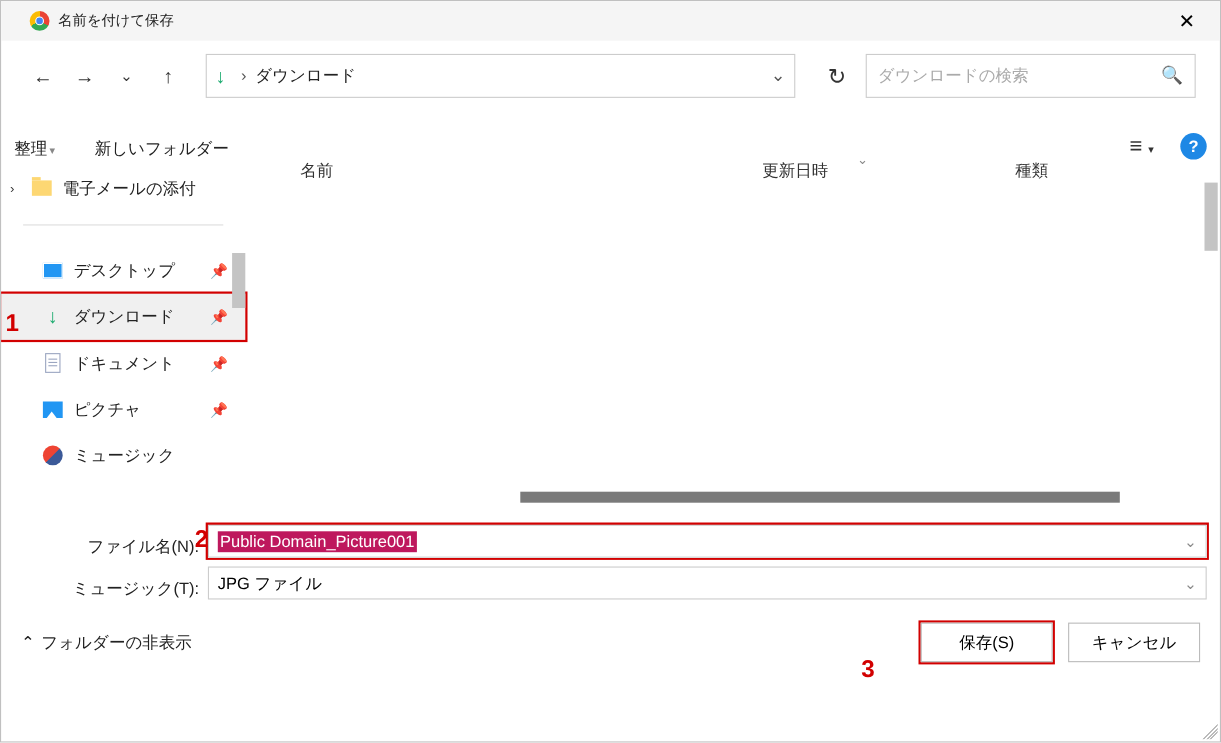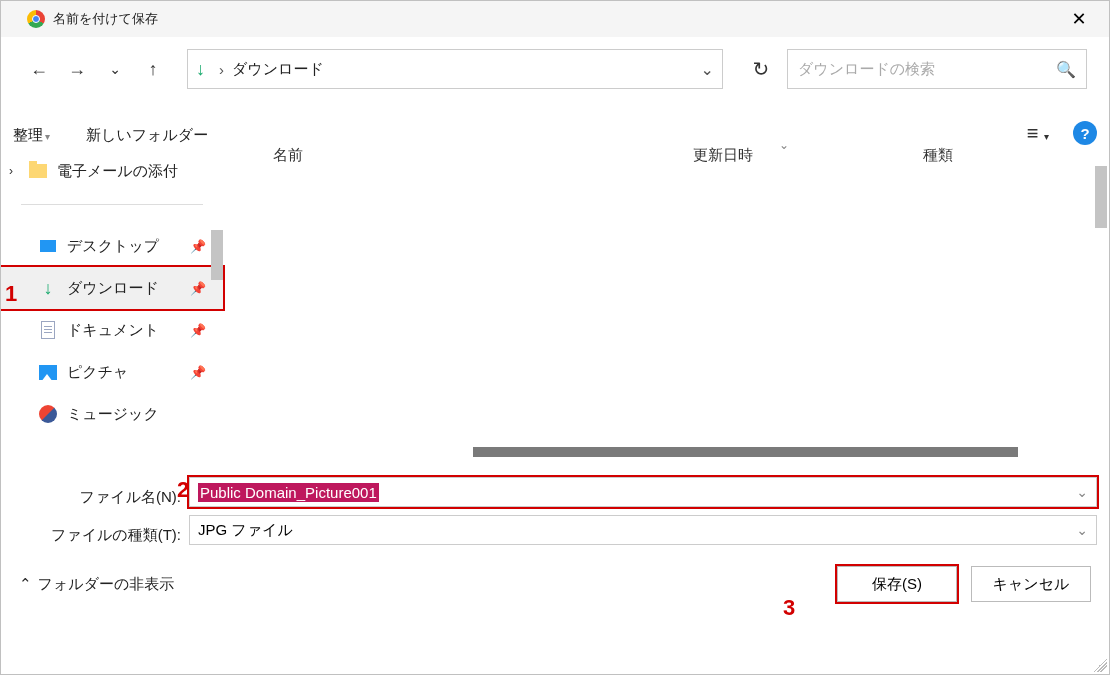--- a/index.html
+++ b/index.html
@@ -173,21 +173,21 @@
 
 <div class="filerow">
   <div class="fr">
     <div class="fr-label">ファイル名(N):</div>
     <div class="fr-control redbox">
       <span class="fname-sel">Public Domain_Picture001</span>
       <span class="dd">⌄</span>
     </div>
   </div>
   <div class="fr">
-    <div class="fr-label">ファイルの種類(T):</div>
+    <div class="fr-label">ミュージック(T):</div>
     <div class="fr-control">
       <span>JPG ファイル</span>
       <span class="dd">⌄</span>
     </div>
   </div>
 </div>
 
 <div class="footer">
   <div class="hide-folder">
     <span>⌃</span>

